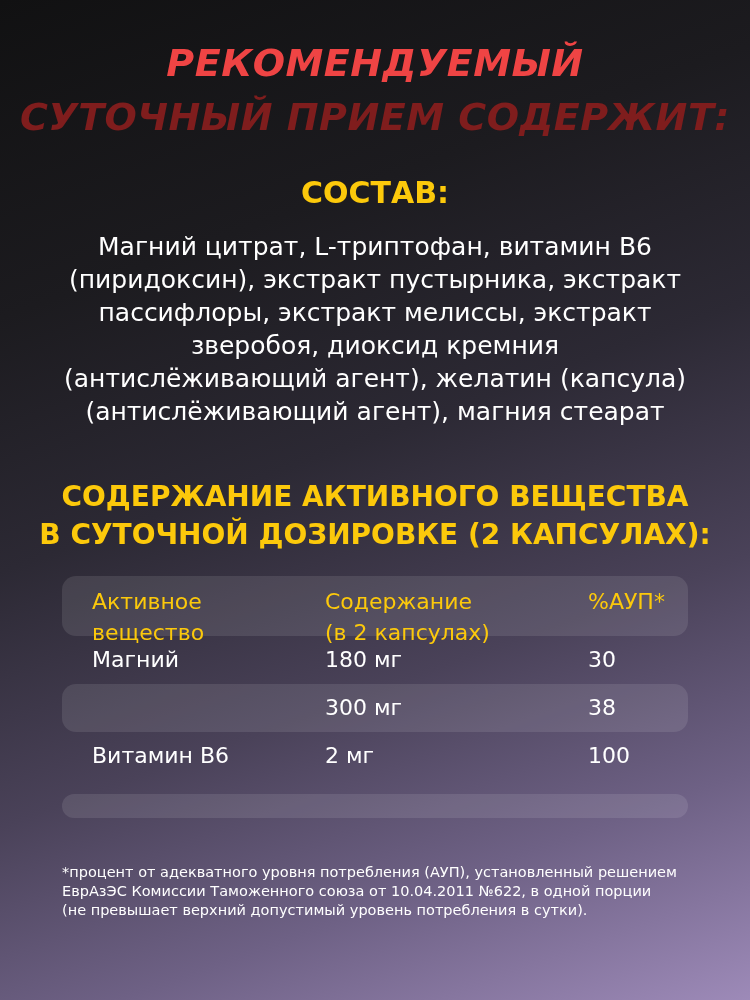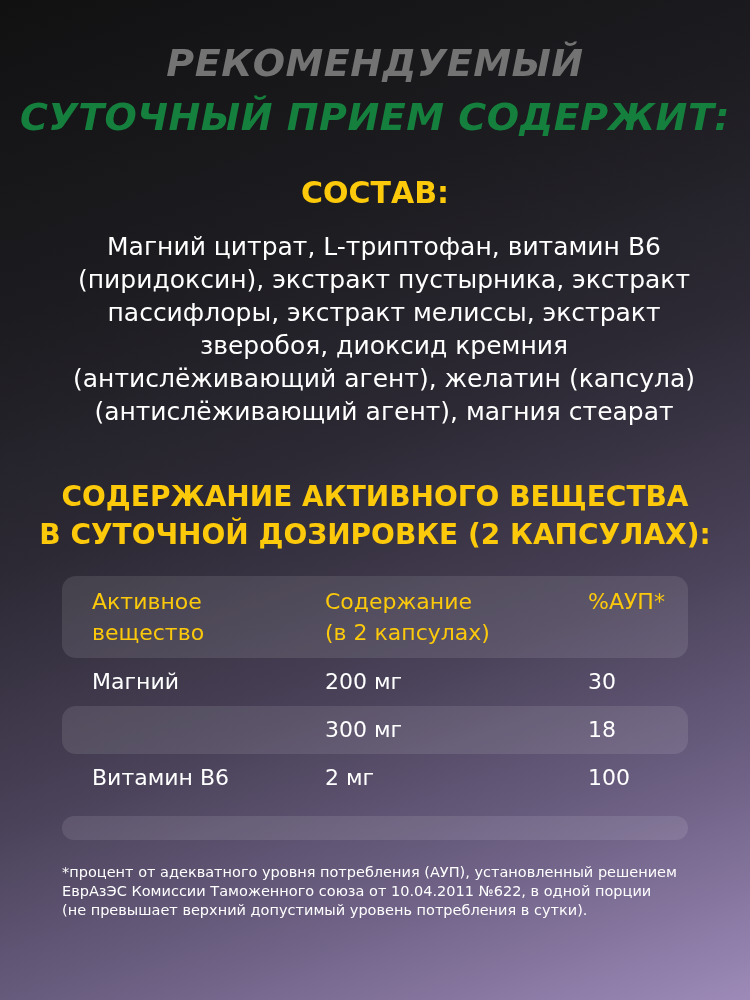--- a/index.html
+++ b/index.html
@@ -2,30 +2,30 @@
 <html><head>
 <meta charset="utf-8">
 <style>
   html,body{margin:0;padding:0;}
   body{width:750px;height:1000px;overflow:hidden;position:relative;
     font-family:"Liberation Sans","DejaVu Sans",sans-serif;
     background:linear-gradient(160deg,#111112 0%,#1c1b1f 25%,#2c2934 45%,#4a4259 65%,#6e6185 82%,#9d8ab8 100%);
     color:#fff;}
   .title{position:absolute;left:0;width:750px;text-align:center;font-weight:bold;font-style:italic;
     font-family:"DejaVu Sans",sans-serif;font-size:38px;letter-spacing:0.5px;line-height:50px;}
-  .t1{top:38px;color:#737373;}
-  .t2{top:92px;color:#15803d;}
+  .t1{top:38px;color:#ef4444;}
+  .t2{top:92px;color:#7f1d1d;}
   .section-h{position:absolute;left:0;width:750px;text-align:center;color:#fcc90b;font-weight:bold;
     font-family:"DejaVu Sans",sans-serif;}
   .sostav-h{top:175px;font-size:30px;}
-  .sostav-body{position:absolute;top:230px;left:69px;width:630px;text-align:center;font-size:25px;line-height:33px;color:#ffffff;font-family:"DejaVu Sans",sans-serif;}
+  .sostav-body{position:absolute;top:230px;left:60px;width:630px;text-align:center;font-size:25px;line-height:33px;color:#ffffff;font-family:"DejaVu Sans",sans-serif;}
   .active-h{top:478px;font-size:28px;line-height:38px;}
   .table{position:absolute;left:62px;top:576px;width:626px;}
   .row{position:relative;height:48px;border-radius:14px;font-family:"DejaVu Sans",sans-serif;font-size:22px;}
-  .row.hdr{height:82px;background:rgba(255,255,255,0.10);color:#fcc90b;}
+  .row.hdr{height:60px;background:rgba(255,255,255,0.10);color:#fcc90b;}
   .row.shade{background:rgba(255,255,255,0.10);}
   .cell{position:absolute;top:0;line-height:48px;}
   .hdr .cell{top:10px;line-height:31px;}
   .c1{left:30px;} .c2{left:263px;} .c3{left:502px;margin-left:24px;}
   .row.empty{height:24px;margin-top:14px;background:rgba(255,255,255,0.10);}
   .footnote{position:absolute;left:62px;top:863px;width:640px;font-size:14.5px;line-height:19px;color:#ffffff;font-family:"DejaVu Sans",sans-serif;}
 </style>
 </head>
 <body>
 
@@ -56,26 +56,26 @@
     <div class="cell c2">
       <div>Содержание</div>
       <div>(в 2 капсулах)</div>
     </div>
     <div class="cell c3">
       <div>%АУП*</div>
     </div>
   </div>
   <div class="row">
     <div class="cell c1">Магний</div>
-    <div class="cell c2">200 мг</div>
+    <div class="cell c2">180 мг</div>
     <div class="cell c3">30</div>
   </div>
   <div class="row shade">
     <div class="cell c2">300 мг</div>
-    <div class="cell c3">18</div>
+    <div class="cell c3">38</div>
   </div>
   <div class="row">
     <div class="cell c1">Витамин B6</div>
     <div class="cell c2">2 мг</div>
     <div class="cell c3">100</div>
   </div>
   <div class="row empty"></div>
 </div>
 
 <div class="footnote">

